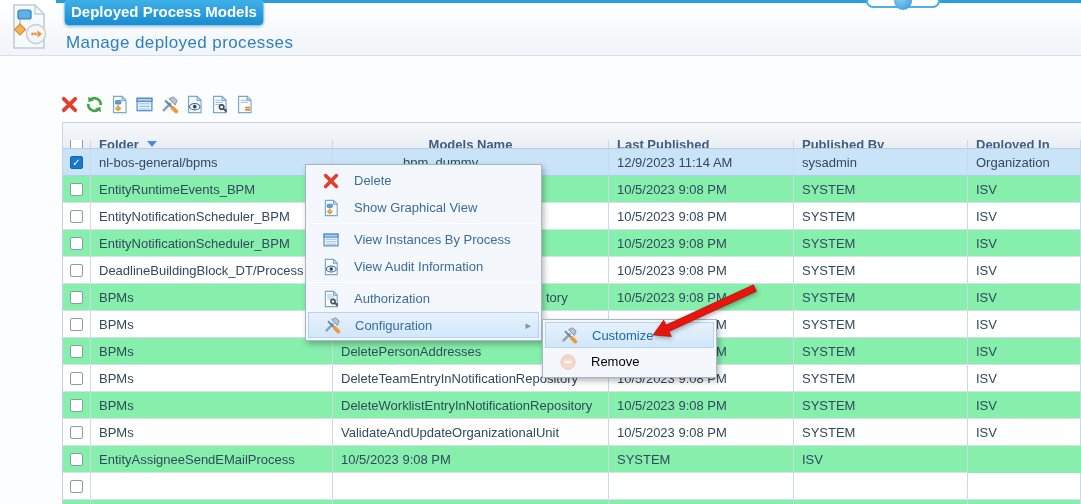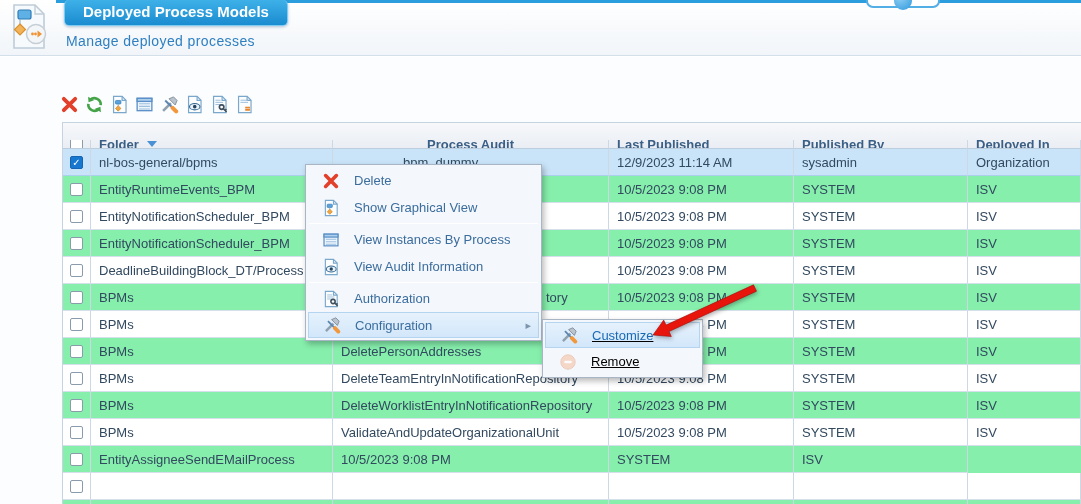--- a/index.html
+++ b/index.html
@@ -11,27 +11,27 @@
   }
   
   .top-line { position:absolute; left:56px; top:0; right:0; height:3px; background:#2b9fdd; }
   .page-header {
     position:absolute; left:0; top:0; width:100%; height:56px;
     background:linear-gradient(#ffffff, #f1f5f9);
     border-bottom:1px solid #d3dfea;
   }
   .hdr-icon { position:absolute; left:7px; top:3px; width:42px; height:48px; }
   .title-tab {
-    position:absolute; left:64px; top:0; height:26px; padding:0 18px;
+    position:absolute; left:64px; top:0; height:26px; padding:0 6px;
     background:linear-gradient(#3eb0e8,#1a8cd0);
     border:1px solid #7fcbf2; border-top:none; border-radius:5px;
     color:#fff; font-weight:bold; font-size:15px; line-height:24px;
     box-shadow:0 1px 3px rgba(0,60,120,.3); z-index:3; white-space:nowrap;text-align:center;
   }
-  .subtitle { position:absolute; left:66px; top:33px; color:#2e7fc1; font-size:14px; letter-spacing:.4px; }
+  .subtitle { position:absolute; left:66px; top:33px; color:#2e7fc1; font-size:17px; letter-spacing:.4px; }
   .help-tab {
     position:absolute; left:866px; top:-17px; width:74px; height:25px;
     background:#fff; border:2px solid #54aee6; border-radius:7px; z-index:4;
   }
   .help-circle {
     position:absolute; left:50%; margin-left:-9px; top:7px; width:18px; height:18px;
     border-radius:50%; background:radial-gradient(circle at 35% 30%, #8ed0f5, #2f97dc);
   }
   .content { position:absolute; left:0; top:57px; right:0; bottom:0; background:#fbfdfe; }
 
@@ -68,21 +68,21 @@
     width:0; height:0; border-left:5px solid transparent; border-right:5px solid transparent;
     border-top:6px solid #4a90d4; margin-left:8px; display:inline-block;
   }
 
   
   .menu {
     position:absolute; background:#f4f7fb; border:1px solid #a9b5c4;
     box-shadow:2px 3px 6px rgba(0,0,0,.28); padding:2px 0;
   }
   #context-menu { left:305px; top:164px; width:237px; z-index:10; }
-  #sub-menu { left:542px; top:319px; width:161px; z-index:11;text-decoration:underline; }
+  #sub-menu { left:542px; top:319px; width:175px; z-index:11; }
   .mitem {
     height:27px; display:flex; align-items:center; padding-left:16px;
     color:#3b6d9e; font-size:13px; cursor:pointer; position:relative; white-space:nowrap;
   }
   .micon { width:18px; height:18px; margin-right:14px; flex:none; }
   .msep { height:1px; background:#d5dce4; border-bottom:1px solid #fff; margin:2px 3px; }
   .mitem.hl {
     background:linear-gradient(#e6f1fc,#d2e7fa);
     border:1px solid #b5d4ef; margin:0 2px; padding-left:14px; height:26px;
   }
@@ -187,21 +187,21 @@
 <div class="ptable">
   <div class="trow thead">
     <div class="cell c-cb">
       <span class="checkbox"></span>
     </div>
     <div class="cell">
       <span>Folder</span>
       <span class="sort-arrow"></span>
     </div>
     <div class="cell c-center">
-      <span>Process Audit</span>
+      <span>Models Name</span>
     </div>
     <div class="cell">
       <span>Last Published</span>
     </div>
     <div class="cell">
       <span>Published By</span>
     </div>
     <div class="cell">
       <span>Deployed In</span>
     </div>

